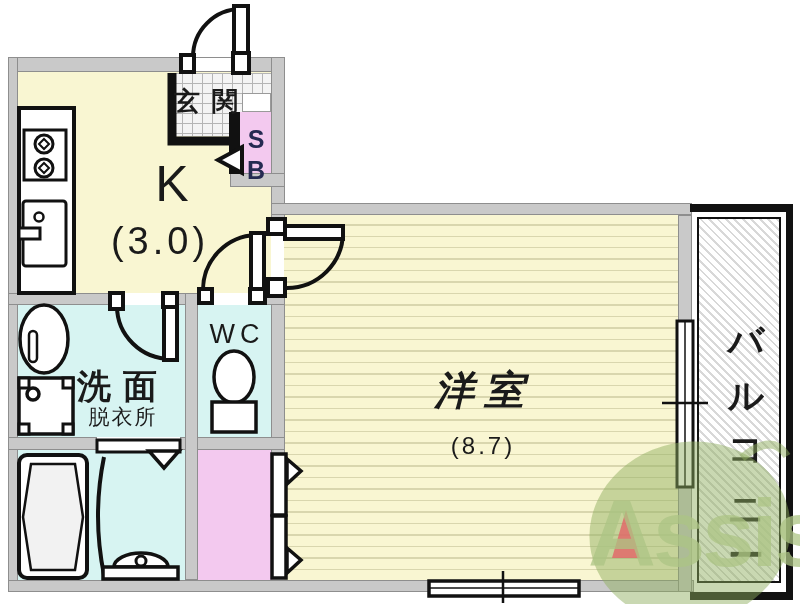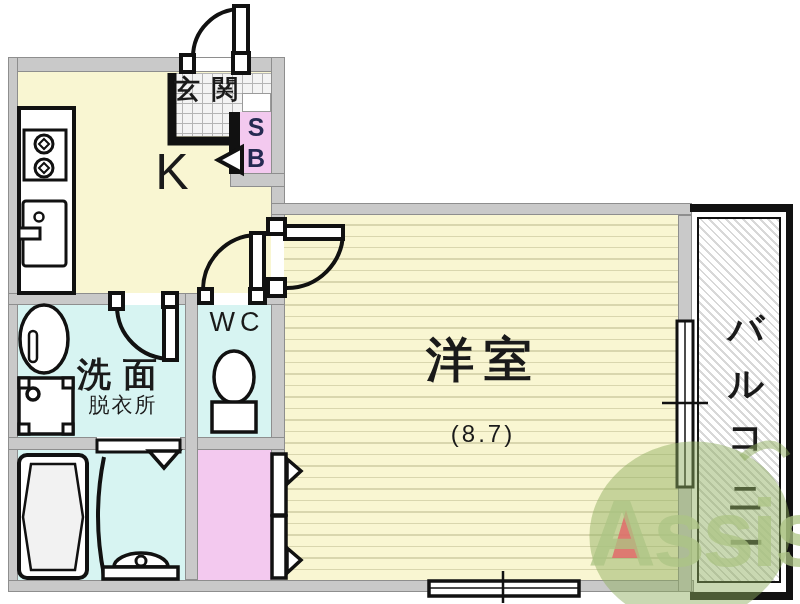--- a/index.html
+++ b/index.html
@@ -15,21 +15,21 @@
   .floor-stripes{background:repeating-linear-gradient(180deg,#f9f6d2 0 10px,#d9d6ae 10px 11.5px);}
   .floor-cyan{background:#d7f4f2;}
   .floor-pink{background:#f3c9ef;}
   .tile{background-color:#f4f4f4;
         background-image:linear-gradient(#b5b5b5 1px,transparent 1px),
                          linear-gradient(90deg,#b5b5b5 1px,transparent 1px);
         background-size:10px 10px;}
   .hatch{background:repeating-linear-gradient(45deg,#ffffff 0 4px,#d8d8d8 4px 6px);
          border:2px solid #111;box-sizing:border-box;}
   
-  .lbl{position:absolute;color:#1a1a1a;text-align:center;white-space:nowrap;}
+  .lbl{position:absolute;color:#1a1a1a;text-align:center;white-space:nowrap;margin-top:12px;}
   .navy{color:#252a52;}
   svg{position:absolute;left:0;top:0;}
 </style>
 </head>
 <body>
 
 <div id="plan">
 
   <div class="abs floor-yellow" style="left:18px;top:72px;width:253px;height:221px;"></div>
   <div class="abs floor-stripes" style="left:284px;top:214px;width:394px;height:366px;"></div>
@@ -160,28 +160,29 @@
 
     <g>
       <rect x="429" y="581" width="150" height="15" fill="#fff" stroke="#111" stroke-width="3.5"></rect>
       <line x1="429" y1="588" x2="579" y2="588" stroke="#111" stroke-width="1.5"></line>
       <line x1="503" y1="571" x2="503" y2="603" stroke="#111" stroke-width="2.5"></line>
     </g>
   </svg>
 
   <div class="lbl" style="left:150px;top:72px;width:124px;font-size:26px;font-weight:bold;letter-spacing:12px;">玄関</div>
   <div class="lbl" style="left:120px;top:143px;width:104px;font-size:50px;">K</div>
+  <div class="lbl" style="left:60px;top:208px;width:200px;font-size:38px;letter-spacing:4px;">(3.0)</div>
   <div class="lbl navy" style="left:241px;top:112px;width:30px;font-size:25px;font-weight:bold;line-height:31px;">
     <div>S</div>
     <div>B</div>
   </div>
   <div class="lbl" style="left:197px;top:307px;width:80px;font-size:27px;letter-spacing:5px;">WC</div>
   <div class="lbl" style="left:53px;top:352px;width:140px;font-size:34px;font-weight:bold;letter-spacing:12px;">洗面</div>
   <div class="lbl" style="left:43px;top:391px;width:160px;font-size:21px;font-weight:normal;letter-spacing:2px;">脱衣所</div>
-  <div class="lbl" style="left:384px;top:328px;width:200px;font-size:48px;font-weight:bold;letter-spacing:10px;">洋室</div>
+  <div class="lbl" style="left:384px;top:351px;width:200px;font-size:40px;font-weight:bold;letter-spacing:10px;font-style:italic;">洋室</div>
   <div class="lbl" style="left:383px;top:420px;width:200px;font-size:24px;letter-spacing:3px;">(8.7)</div>
   <div class="lbl" style="left:721px;top:250px;height:330px;writing-mode:vertical-rl;font-size:36px;font-weight:bold;letter-spacing:18px;">バルコニー</div>
 
   <svg width="225" height="180" style="left:582px;top:426px;">
     <ellipse cx="108" cy="106" rx="101" ry="90" fill="rgba(143,174,95,0.48)" transform="rotate(-12 108 106)"></ellipse>
     <path d="M160,32 Q190,6 205,30" fill="none" stroke="rgba(143,174,95,0.5)" stroke-width="8"></path>
     <path d="M44,84 L58,132 L30,132 Z" fill="rgba(224,106,106,0.85)"></path>
     <text x="6" y="140" font-size="94" font-weight="bold" fill="rgba(172,196,132,0.75)" font-family="Liberation Sans, DejaVu Sans, sans-serif" letter-spacing="-3">Assist</text>
   </svg>
 

